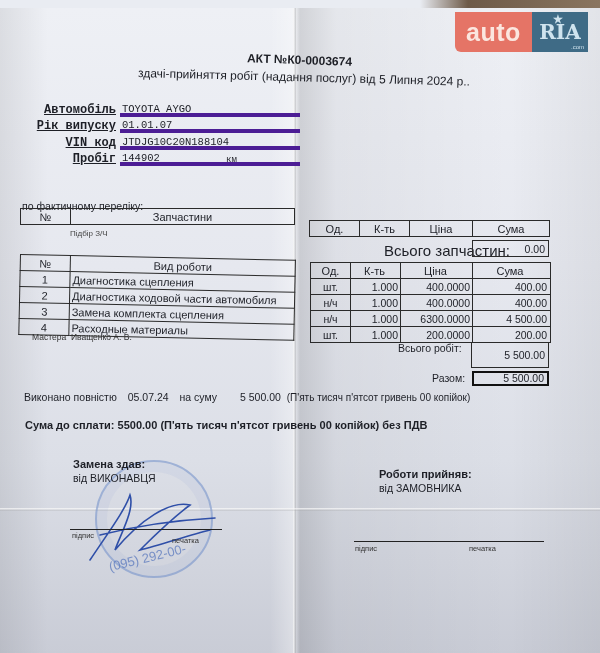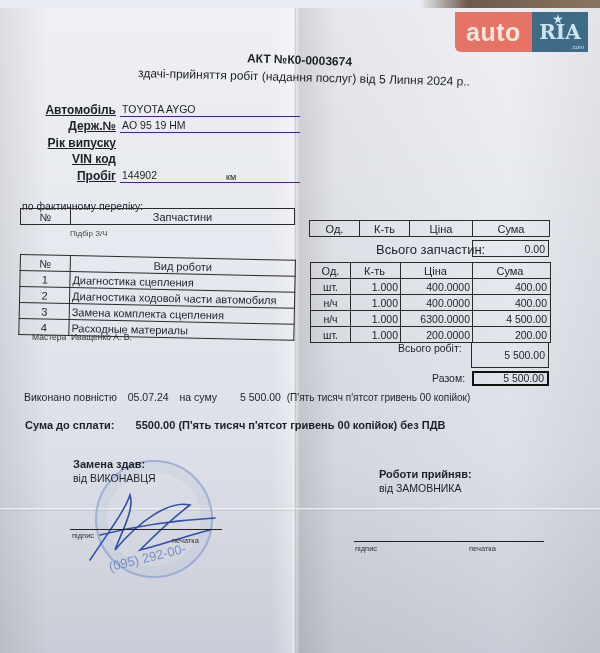--- a/index.html
+++ b/index.html
@@ -48,39 +48,39 @@
   .title {
     position: absolute; left: 247px; top: 53px; font-size: 12px; font-weight: bold;
     transform: rotate(2deg);
   }
   .subtitle {
     position: absolute; left: 138px; top: 66px; font-size: 12px;
     transform: rotate(1.5deg); transform-origin: left;
   }
 
   .car-info { position: absolute; left: 20px; top: 100px; width: 280px; }
-  .car-row { display: flex; height: 16.5px; align-items: flex-end; position: relative; }
+  .car-row { display: flex; height: 16.5px; align-items: flex-end; position: relative; font-family: Liberation Mono, monospace; }
   .car-label {
     width: 100px; text-align: right; font-size: 12px; font-weight: bold;
     text-decoration: underline; padding-right: 4px;
   }
   .car-value {
-    flex: 1; font-size: 10.5px; border-bottom: 1px solid #4c1d95; padding-left: 2px;
+    flex: 1; font-size: 10.5px; border-bottom: 4px solid #4c1d95; padding-left: 2px;
     height: 15px; line-height: 15px; position: relative;
   }
   .km { position: absolute; left: 106px; font-size: 9px; top: 2px; }
   .fact { position: absolute; left: 22px; top: 200px; font-size: 10.5px; }
 
   table { border-collapse: collapse; }
   .parts-left { position: absolute; left: 20px; top: 208px; width: 275px; }
   .parts-left td { border: 1px solid #2a2a2a; font-size: 11px; height: 16px; text-align: center; }
   .parts-note { position: absolute; left: 24px; top: 229px; font-size: 8px; color: #444; margin-left: 46px; }
   .parts-right { position: absolute; left: 309px; top: 220px; }
   .parts-right td { border: 1px solid #2a2a2a; font-size: 11px; height: 16px; text-align: center; }
-  .total-parts-label { position: absolute; left: 376px; top: 242px; font-size: 13px; }
+  .total-parts-label { position: absolute; left: 384px; top: 242px; font-size: 15px; }
   .total-parts-val {
     position: absolute; left: 472px; top: 240px; width: 77px; height: 17px;
     border: 1px solid #2a2a2a; font-size: 10.5px; text-align: right; padding-right: 3px; line-height: 16px;
   }
 
   .work-left { position: absolute; left: 20px; top: 254px; width: 276px; transform: rotate(1.2deg); transform-origin: left top; }
   .work-left td { border: 1px solid #2a2a2a; font-size: 11px; height: 16px; }
   .work-left td.num { text-align: center; width: 50px; }
   .work-left td.name { padding-left: 2px; }
   .work-right { position: absolute; left: 310px; top: 262px; }
@@ -101,21 +101,21 @@
   .grand-label { position: absolute; left: 432px; top: 372px; font-size: 10.5px; }
   .grand-val {
     position: absolute; left: 472px; top: 371px; width: 77px; height: 15px;
     border: 2px solid #111; font-size: 10.5px; text-align: right; padding-right: 3px; line-height: 11px;
   }
 
   .done-line { position: absolute; left: 24px; top: 391px; font-size: 10.5px; white-space: nowrap; }
   .done-line span { margin-right: 8px; }
   .done-line .words { font-size: 10px; }
   .pay-line { position: absolute; left: 25px; top: 419px; font-size: 11px; font-weight: bold; white-space: nowrap; }
-  .pay-line .pay-val { margin-left: 18px; }
+  .pay-line .pay-val { }
 
   .sig-left { position: absolute; left: 73px; top: 458px; }
   .sig-right { position: absolute; left: 379px; top: 468px; }
   .sig-title { font-size: 11px; font-weight: bold; }
   .sig-from { font-size: 10.5px; margin-top: 2px; }
   .sig-line-left {
     position: absolute; left: 70px; top: 529px; width: 152px; height: 1px; background: #222;
   }
   .sig-line-right {
     position: absolute; left: 354px; top: 541px; width: 190px; height: 1px; background: #222;
@@ -152,28 +152,26 @@
 
 <div class="title">АКТ №К0-0003674</div>
 <div class="subtitle">здачі-прийняття робіт (надання послуг) від 5 Липня 2024 р..</div>
 
 <div class="car-info">
   <div class="car-row">
     <div class="car-label">Автомобіль</div>
     <div class="car-value">TOYOTA AYGO</div>
   </div>
   <div class="car-row">
-    <div class="car-label">Держ.№</div>
-    <div class="car-value">AO 95 19 HM</div>
-  </div>
-  <div class="car-row">
     <div class="car-label">Рік випуску</div>
+    <div class="car-value">01.01.07</div>
   </div>
   <div class="car-row">
     <div class="car-label">VIN код</div>
+    <div class="car-value">JTDJG10C20N188104</div>
   </div>
   <div class="car-row">
     <div class="car-label">Пробіг</div>
     <div class="car-value">
       <span>144902</span>
       <span class="km">км</span>
     </div>
   </div>
 </div>
 <div class="fact">по фактичному переліку:</div>

